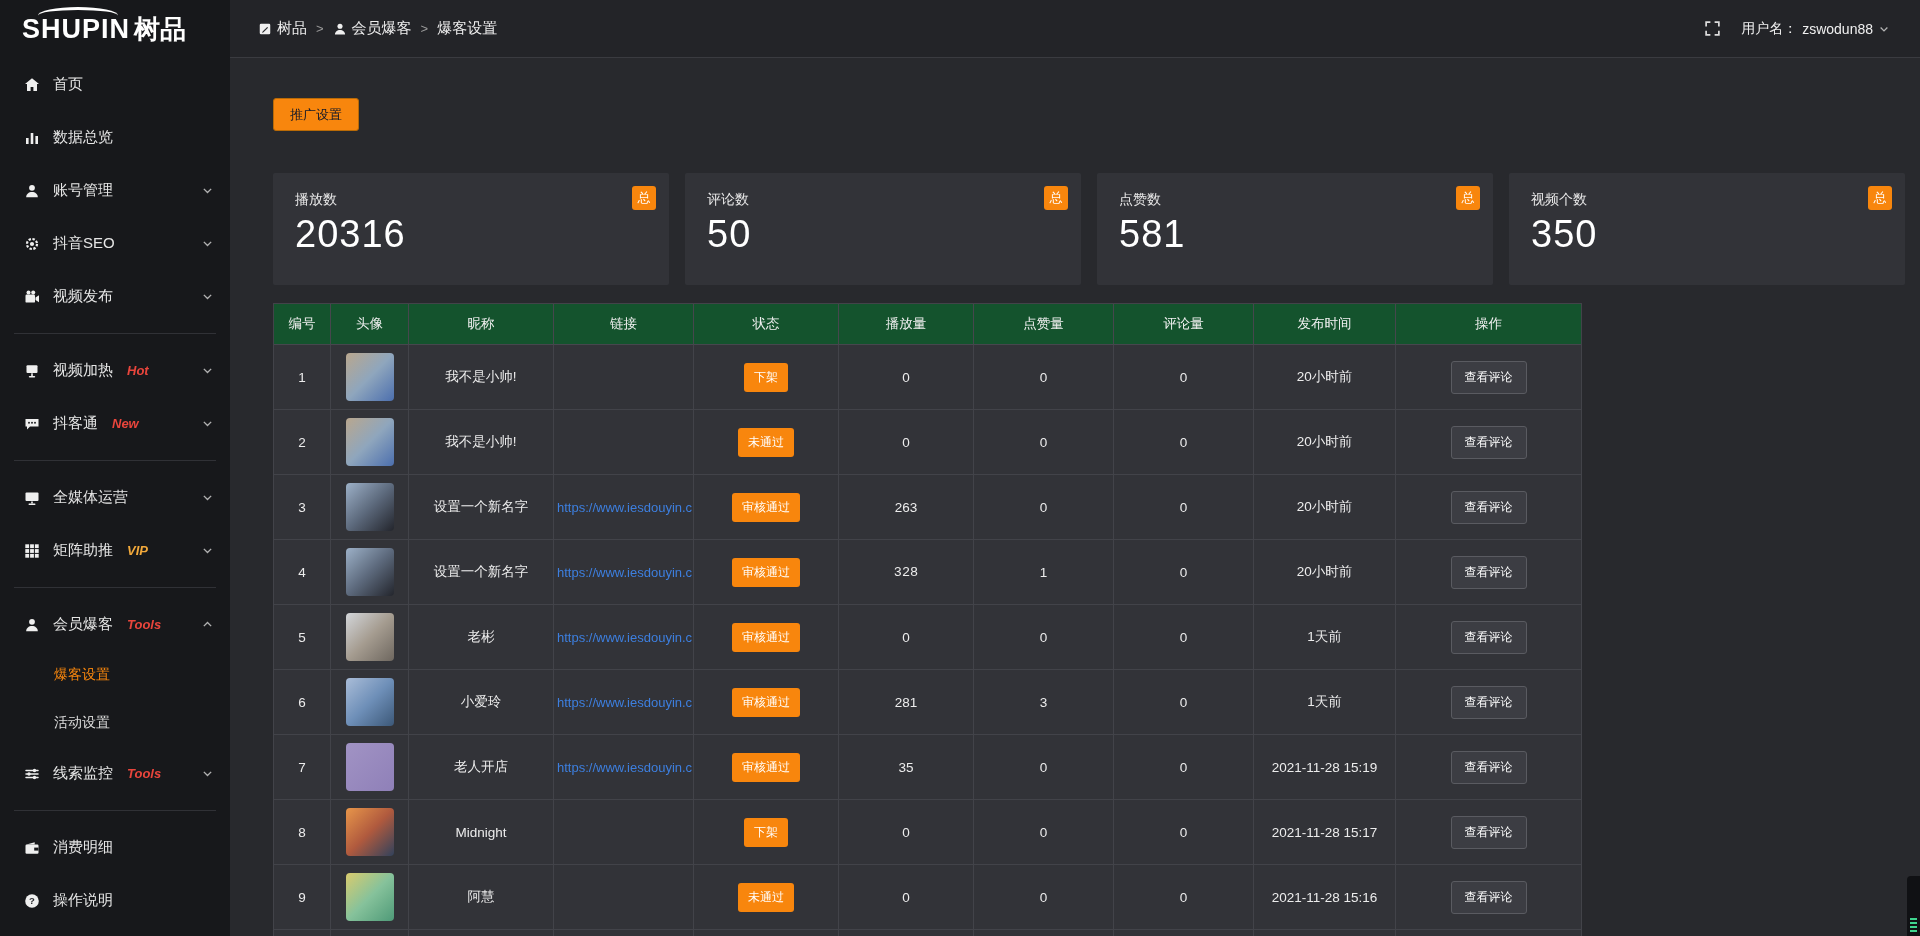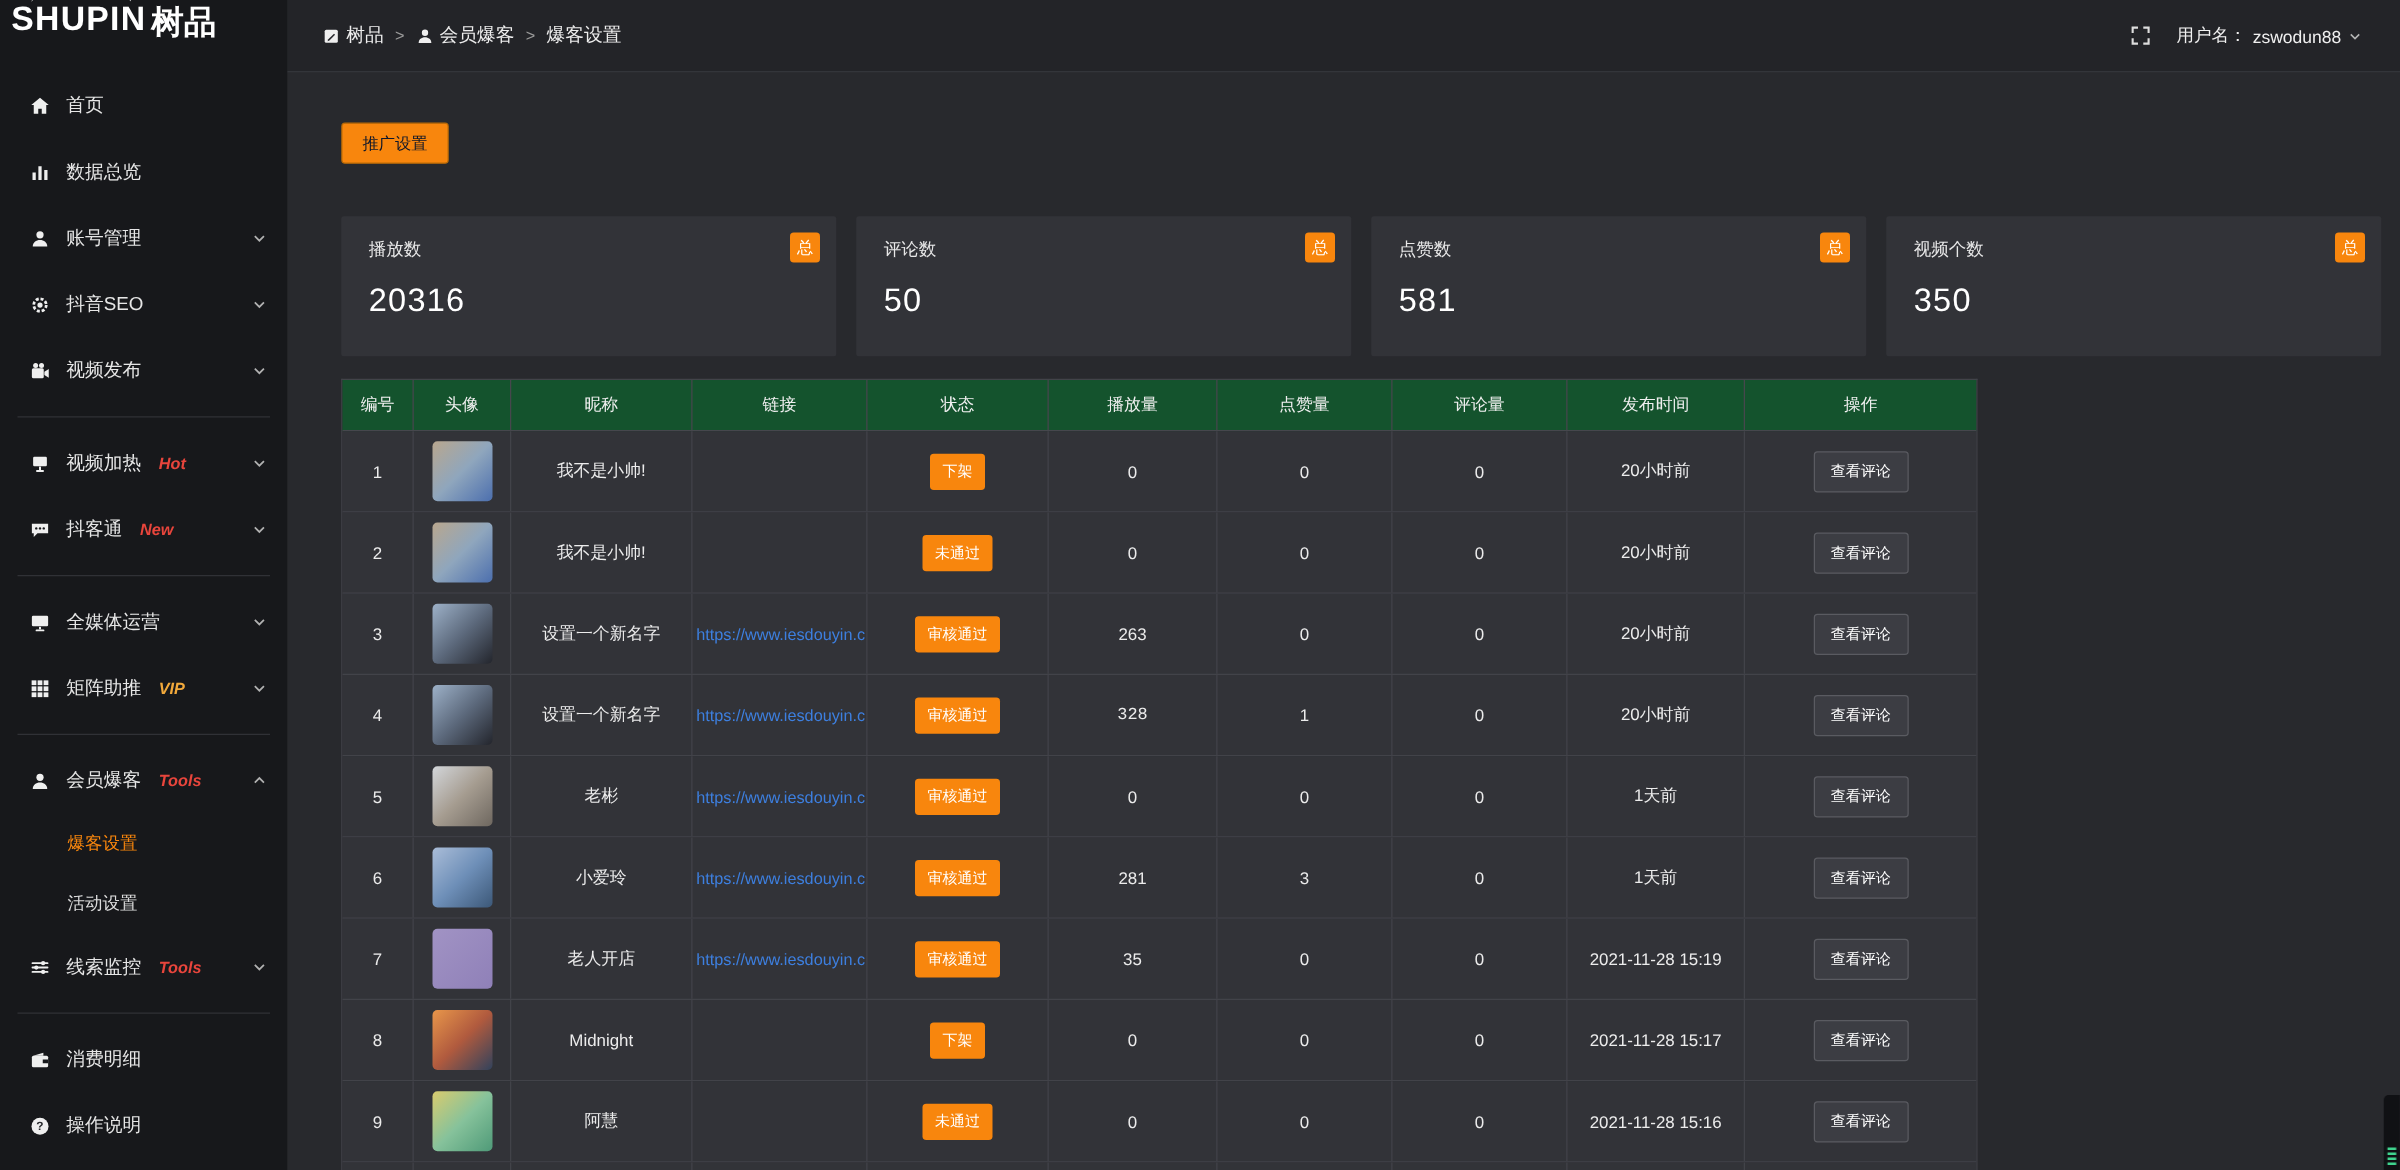--- a/index.html
+++ b/index.html
@@ -1,20 +1,20 @@
 <!DOCTYPE html>
 <html><head>
 <meta charset="utf-8">
 <style>
   html,body{margin:0;padding:0;width:1920px;height:936px;overflow:hidden;
     background:#28292d;font-family:"Liberation Sans","DejaVu Sans",sans-serif;}
   .app{display:flex;width:1920px;height:936px;}
   
   .sidebar{width:230px;flex-shrink:0;background:#17181b;color:#e6e6e6;overflow:hidden;}
-  .logo{height:58px;display:flex;padding-left:9px;}
+  .logo{height:58px;display:flex;align-items:center;padding-left:22px;}
   .logo-en{position:relative;font-size:27px;font-weight:800;color:#fff;letter-spacing:1px;}
   .logo-en::before{content:"";position:absolute;top:-7px;left:16px;width:80px;height:14px;
     border-top:3px solid #fff;border-radius:50%;}
   .logo-cn{font-size:26px;font-weight:700;color:#fff;margin-left:4px;}
   .side-item{height:53px;display:flex;align-items:center;padding:0 16px 0 24px;font-size:15px;cursor:pointer;}
   .side-icon{width:16px;height:16px;margin-right:13px;display:inline-flex;flex-shrink:0;}
   .side-icon svg{width:16px;height:16px;}
   .side-label{white-space:nowrap;}
   .side-badge{font-style:italic;font-weight:bold;font-size:13px;margin-left:14px;}
   .side-chevron{margin-left:auto;width:13px;height:13px;display:inline-flex;opacity:.85;}
@@ -39,21 +39,21 @@
   .user-caret svg{width:12px;height:12px;}
   .content{flex:1;padding:40px 15px 0 43px;background:#28292d;position:relative;min-width:0;}
   .promo-btn{display:inline-flex;align-items:center;height:33px;padding:0 16px;background:#f8860d;
     color:#0f172a;font-size:13px;border:1px solid #b96a06;border-radius:3px;cursor:pointer;
     font-family:inherit;}
   
   .cards{display:flex;gap:16px;margin-top:42px;}
   .card{flex:1;height:112px;background:#323338;border-radius:2px;position:relative;
     padding:18px 22px;box-sizing:border-box;}
   .card-label{font-size:14px;color:#e8e8e8;}
-  .card-value{font-size:26px;color:#fff;font-weight:500;margin-top:16px;letter-spacing:1px;}
+  .card-value{font-size:38px;color:#fff;font-weight:500;margin-top:4px;letter-spacing:1px;}
   .card-badge{position:absolute;top:13px;right:13px;width:24px;height:24px;background:#f8860d;
     color:#fff;font-size:13px;display:flex;align-items:center;justify-content:center;border-radius:3px;}
   
   .table{margin-top:18px;width:1307px;border:1px solid #424349;border-bottom:none;
     color:#ececec;font-size:13.5px;}
   .thead{display:flex;height:40px;background:#14532d;border-bottom:1px solid #46474d;}
   .th{display:flex;align-items:center;justify-content:center;border-right:1px solid #46474d;
     box-sizing:border-box;color:#f0f0f0;}
   .th:last-child{border-right:none;}
   .tr{display:flex;height:64px;background:#323338;border-bottom:1px solid #424349;}

